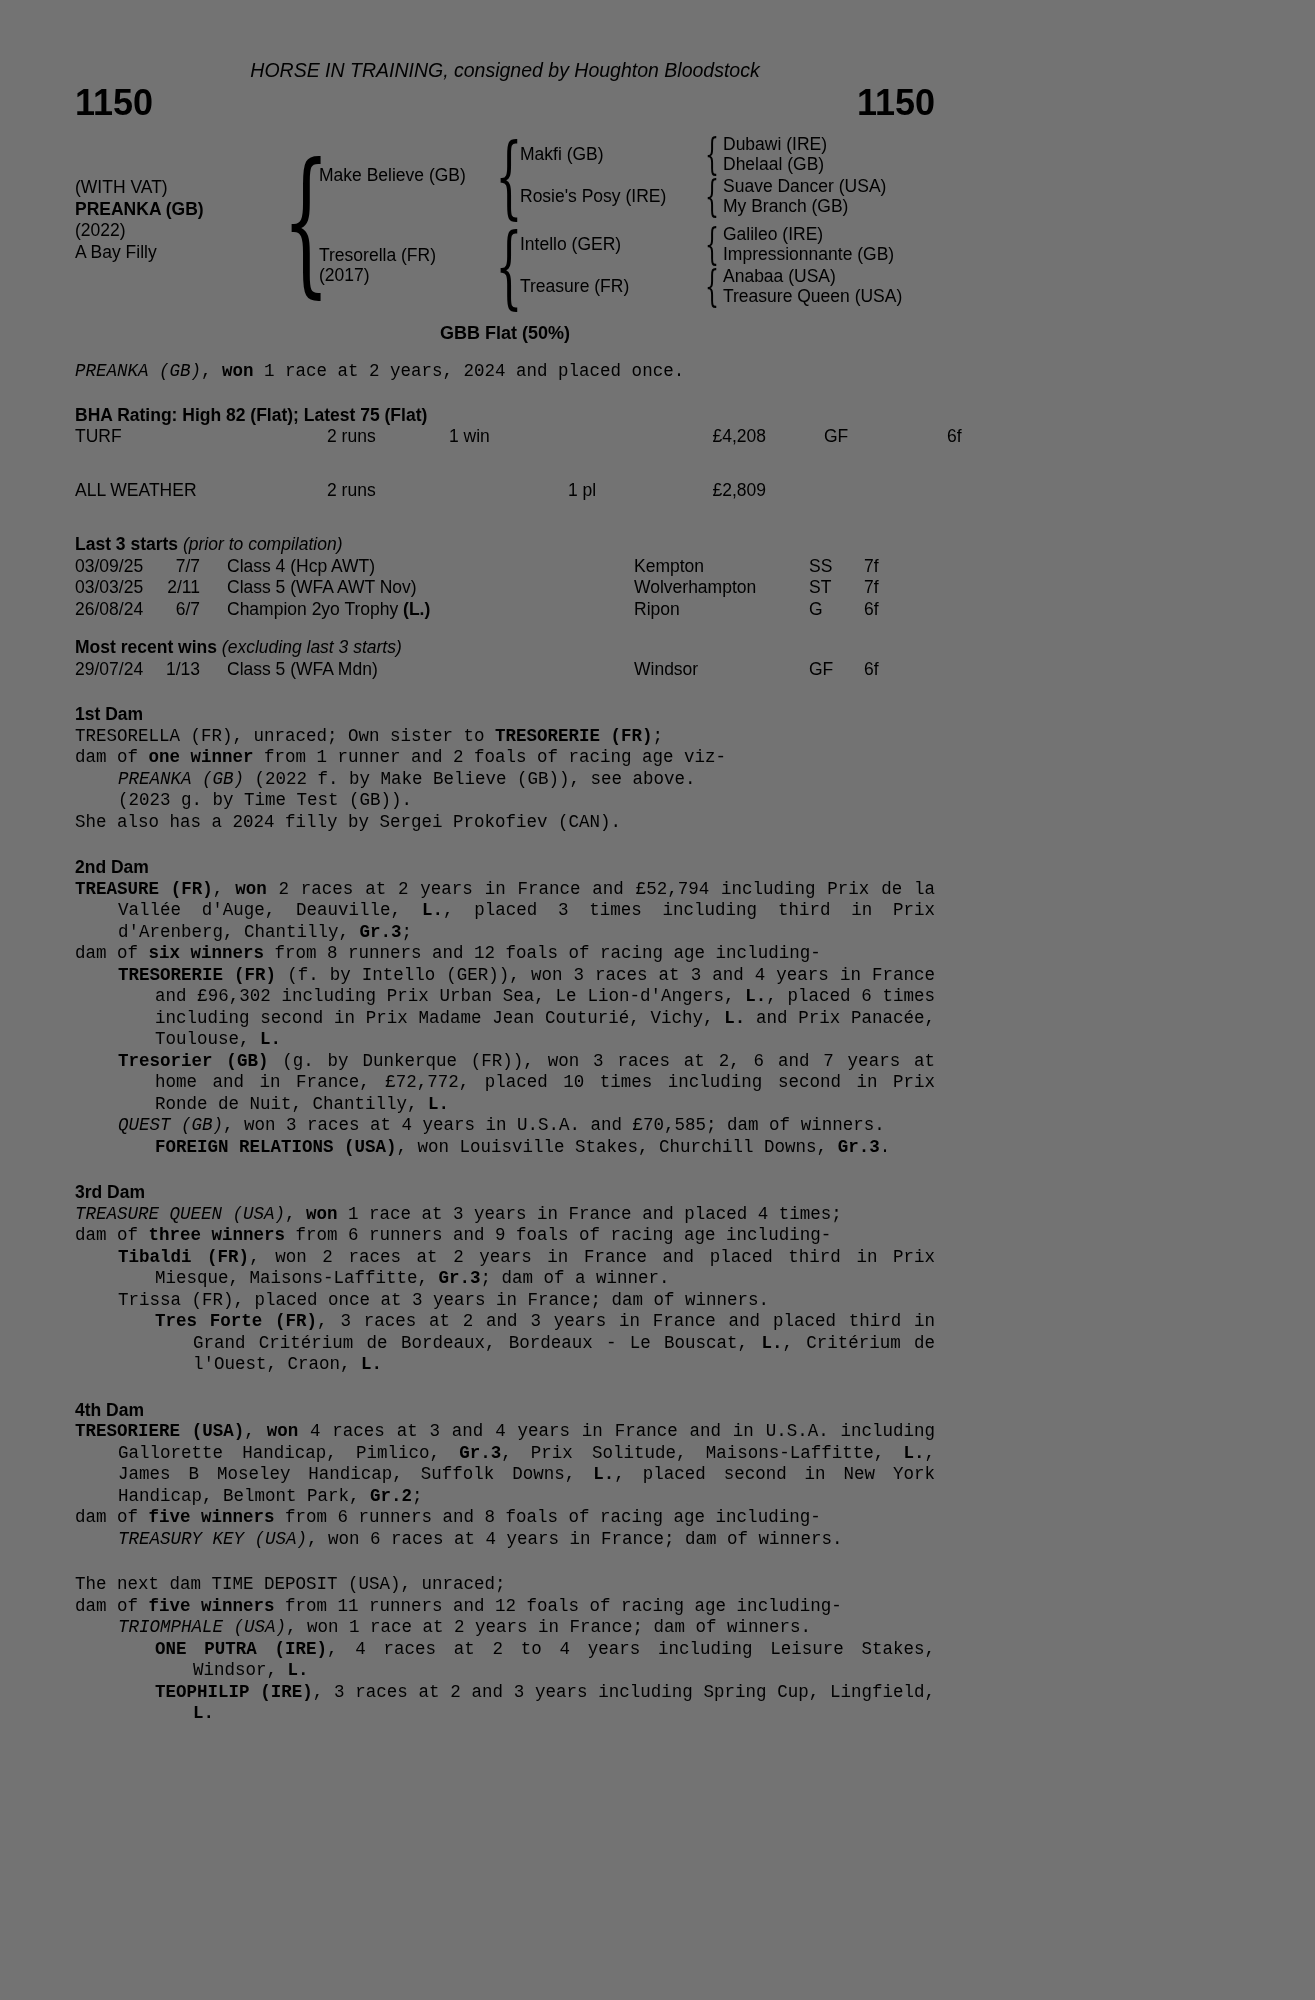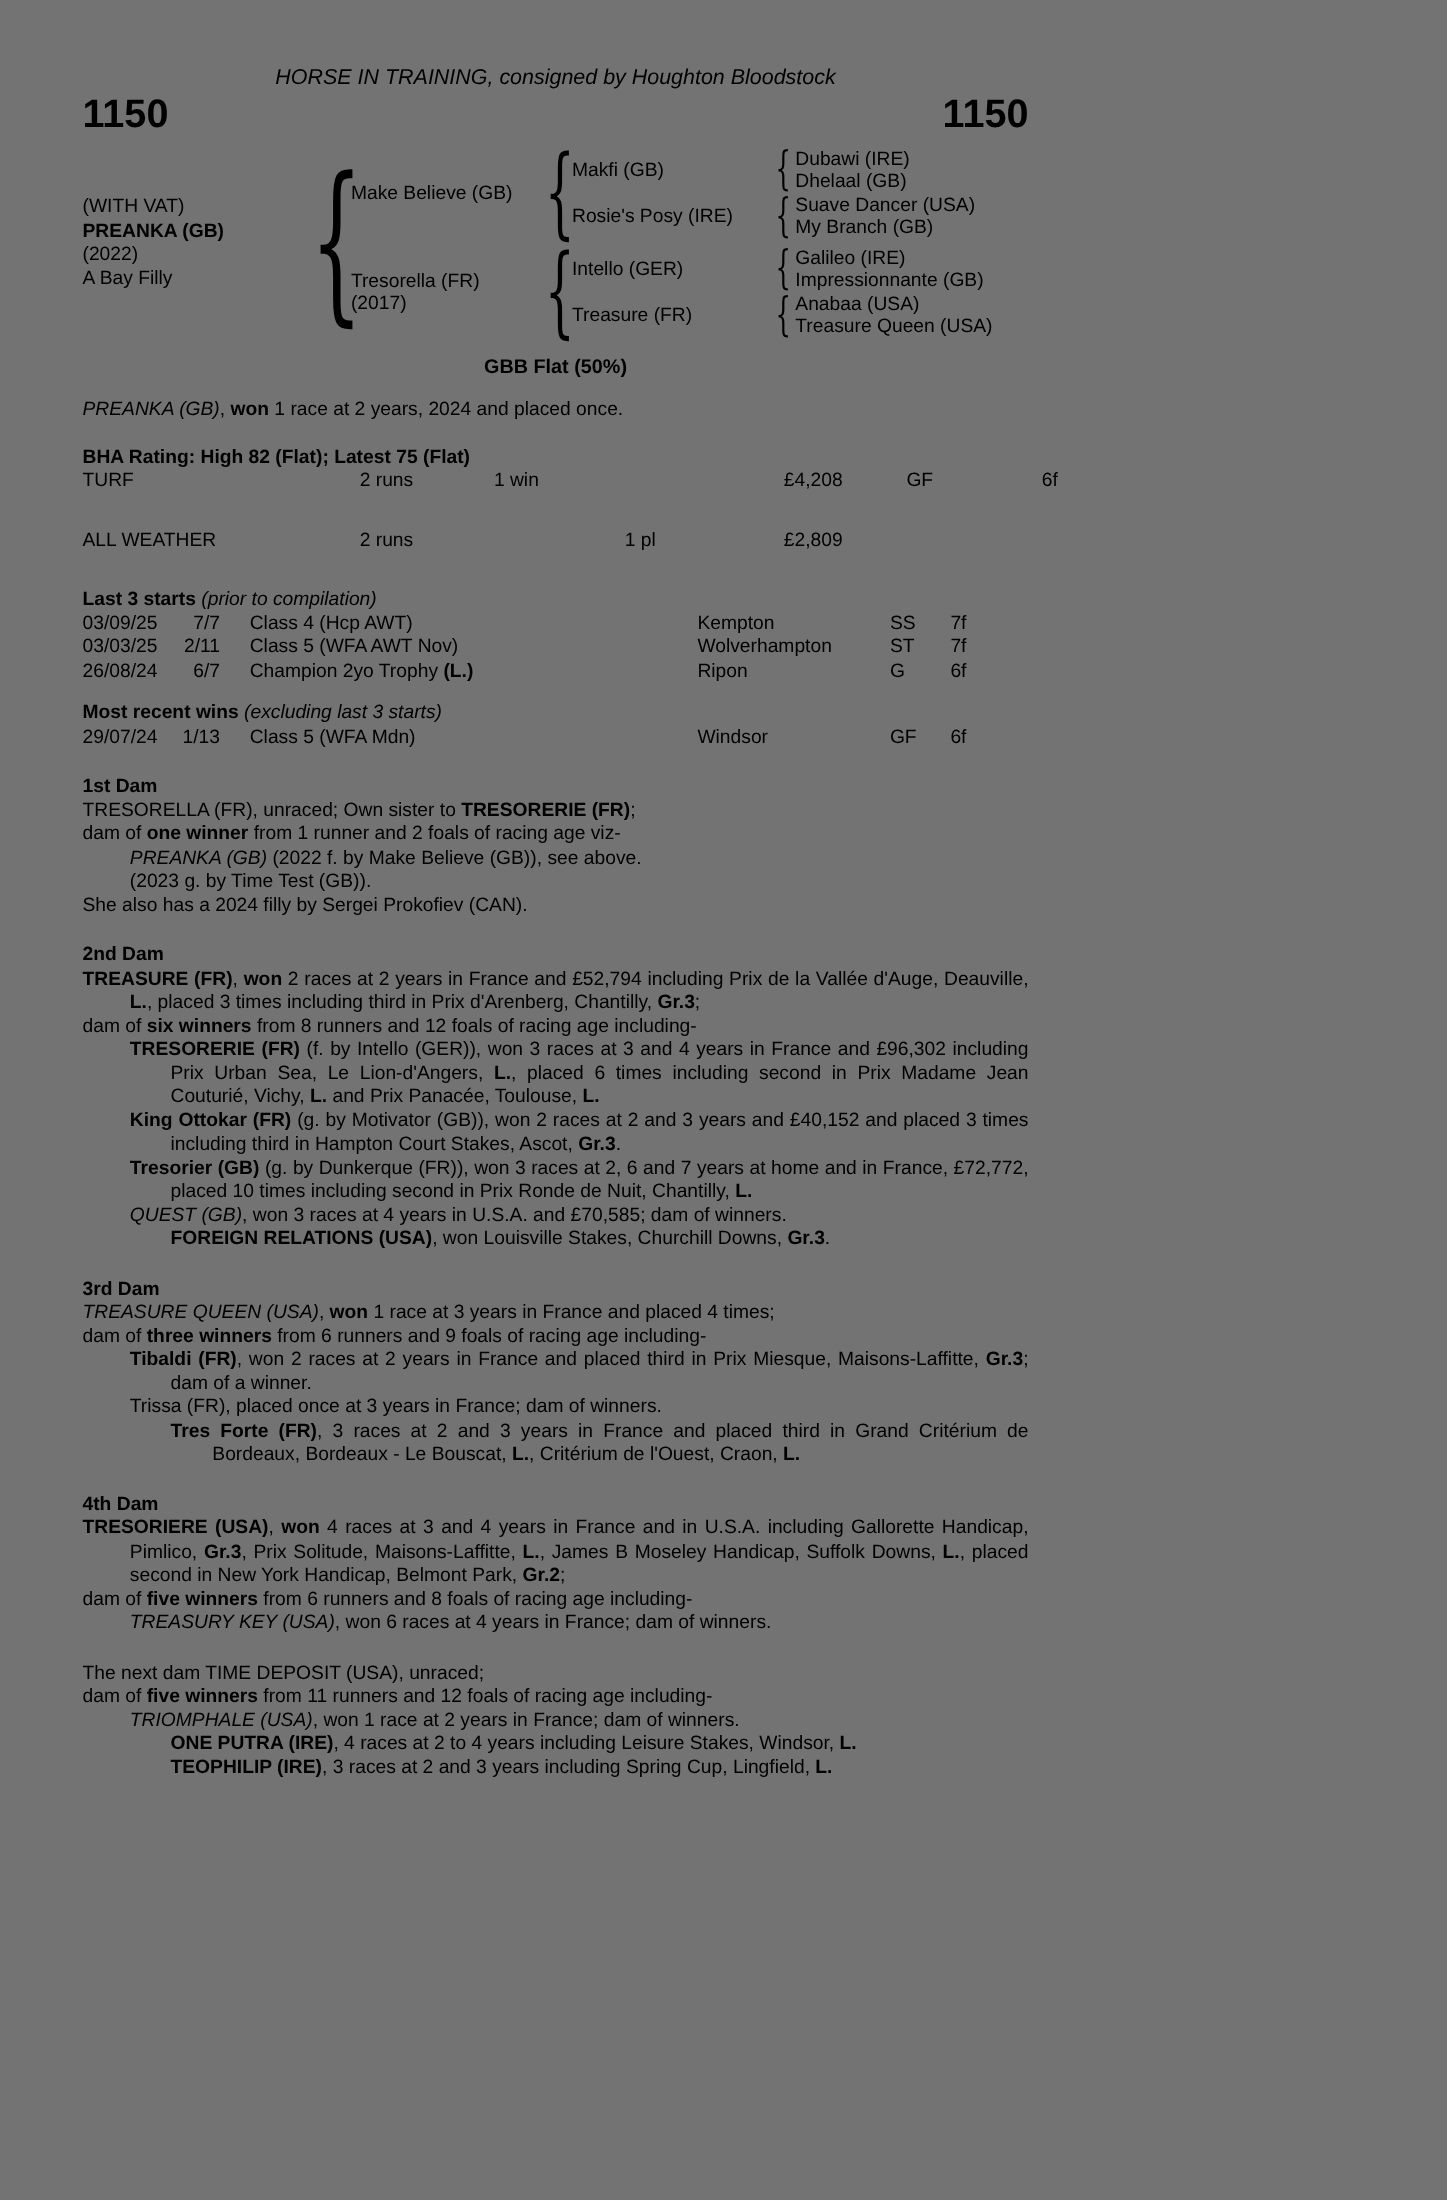--- a/index.html
+++ b/index.html
@@ -37,21 +37,21 @@
   }
   .b1 { width:26px; }
   .b1::before { font-size:150px; transform:translate(-50%,-50%) scale(0.5,1.05); }
   .b2 { width:22px; }
   .b2::before { font-size:86px; transform:translate(-50%,-50%) scale(0.5,1.05); }
   .b3 { width:23px; }
   .b3::before { font-size:40px; transform:translate(-50%,-50%) scale(0.55,1.05); }
 
   .gbb { text-align:center; font-weight:700; margin-top:10px; font-size:18px; }
   .summary { margin-top:17px; }
-  p { margin:0; }
+  p { margin:0;font-family:Liberation Mono, monospace; }
 
   .bha-title { font-weight:700; margin-top:22px; }
   .bha-grid { display:grid; grid-template-columns:220px 90px 87px 73px 93px 117px auto;gap:32px; }
   .money { text-align:right; }
   .going-pad { padding-left:26px; }
 
   .race-title { margin-top:33px; }
   .race-title2 { margin-top:17px; }
   .race-grid { display:grid; grid-template-columns:78px 74px 407px 175px 55px auto; }
   .pos { text-align:right; padding-right:27px; }
@@ -202,21 +202,20 @@
     <p class="para p0"><span>TRESORELLA (FR), unraced; Own sister to </span><span class="b">TRESORERIE (FR)</span><span>;</span></p>
     <p class="para p0"><span>dam of </span><span class="b">one winner</span><span> from 1 runner and 2 foals of racing age viz-</span></p>
     <p class="para p1"><span class="i">PREANKA (GB)</span><span> (2022 f. by Make Believe (GB)), see above.</span></p>
     <p class="para p1"><span>(2023 g. by Time Test (GB)).</span></p>
     <p class="para p0"><span>She also has a 2024 filly by Sergei Prokofiev (CAN).</span></p>
 
     <div class="dam-head">2nd Dam</div>
     <p class="para p0"><span class="b">TREASURE (FR)</span><span>, </span><span class="b">won</span><span> 2 races at 2 years in France and £52,794 including Prix de la Vallée d'Auge, Deauville, </span><span class="b">L.</span><span>, placed 3 times including third in Prix d'Arenberg, Chantilly, </span><span class="b">Gr.3</span><span>;</span></p>
     <p class="para p0"><span>dam of </span><span class="b">six winners</span><span> from 8 runners and 12 foals of racing age including-</span></p>
     <p class="para p1"><span class="b">TRESORERIE (FR)</span><span> (f. by Intello (GER)), won 3 races at 3 and 4 years in France and £96,302 including Prix Urban Sea, Le Lion-d'Angers, </span><span class="b">L.</span><span>, placed 6 times including second in Prix Madame Jean Couturié, Vichy, </span><span class="b">L.</span><span> and Prix Panacée, Toulouse, </span><span class="b">L.</span></p>
-    <p class="para p1"><span class="b">King Ottokar (FR)</span><span> (g. by Motivator (GB)), won 2 races at 2 and 3 years and £40,152 and placed 3 times including third in Hampton Court Stakes, Ascot, </span><span class="b">Gr.3</span><span>.</span></p>
     <p class="para p1"><span class="b">Tresorier (GB)</span><span> (g. by Dunkerque (FR)), won 3 races at 2, 6 and 7 years at home and in France, £72,772, placed 10 times including second in Prix Ronde de Nuit, Chantilly, </span><span class="b">L.</span></p>
     <p class="para p1"><span class="i">QUEST (GB)</span><span>, won 3 races at 4 years in U.S.A. and £70,585; dam of winners.</span></p>
     <p class="para p2"><span class="b">FOREIGN RELATIONS (USA)</span><span>, won Louisville Stakes, Churchill Downs, </span><span class="b">Gr.3</span><span>.</span></p>
 
     <div class="dam-head">3rd Dam</div>
     <p class="para p0"><span class="i">TREASURE QUEEN (USA)</span><span>, </span><span class="b">won</span><span> 1 race at 3 years in France and placed 4 times;</span></p>
     <p class="para p0"><span>dam of </span><span class="b">three winners</span><span> from 6 runners and 9 foals of racing age including-</span></p>
     <p class="para p1"><span class="b">Tibaldi (FR)</span><span>, won 2 races at 2 years in France and placed third in Prix Miesque, Maisons-Laffitte, </span><span class="b">Gr.3</span><span>; dam of a winner.</span></p>
     <p class="para p1"><span>Trissa (FR), placed once at 3 years in France; dam of winners.</span></p>
     <p class="para p2"><span class="b">Tres Forte (FR)</span><span>, 3 races at 2 and 3 years in France and placed third in Grand Critérium de Bordeaux, Bordeaux - Le Bouscat, </span><span class="b">L.</span><span>, Critérium de l'Ouest, Craon, </span><span class="b">L.</span></p>

